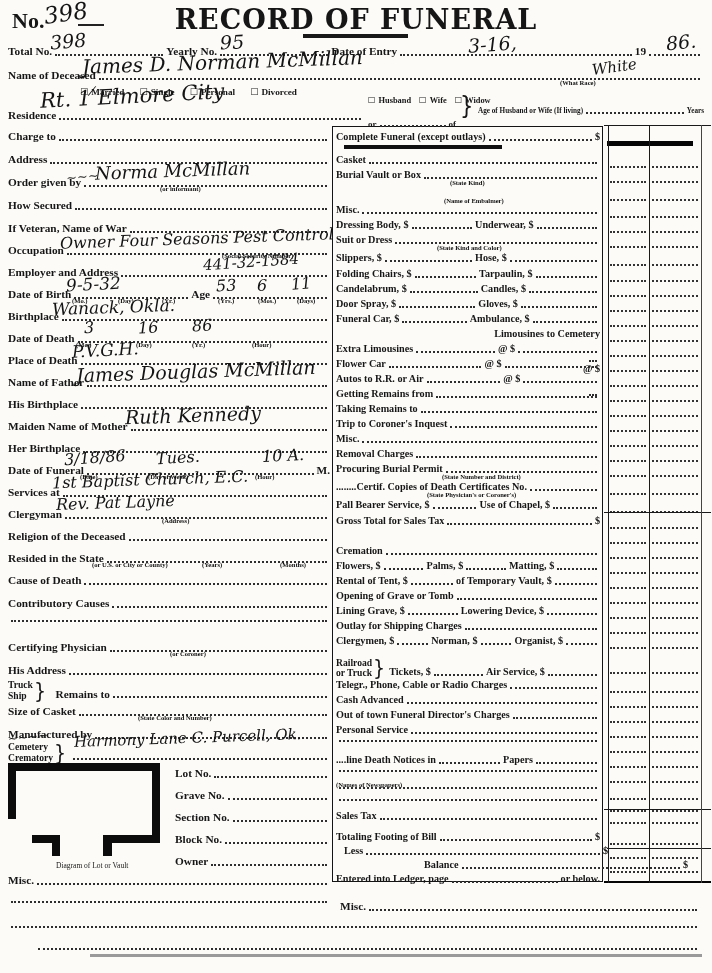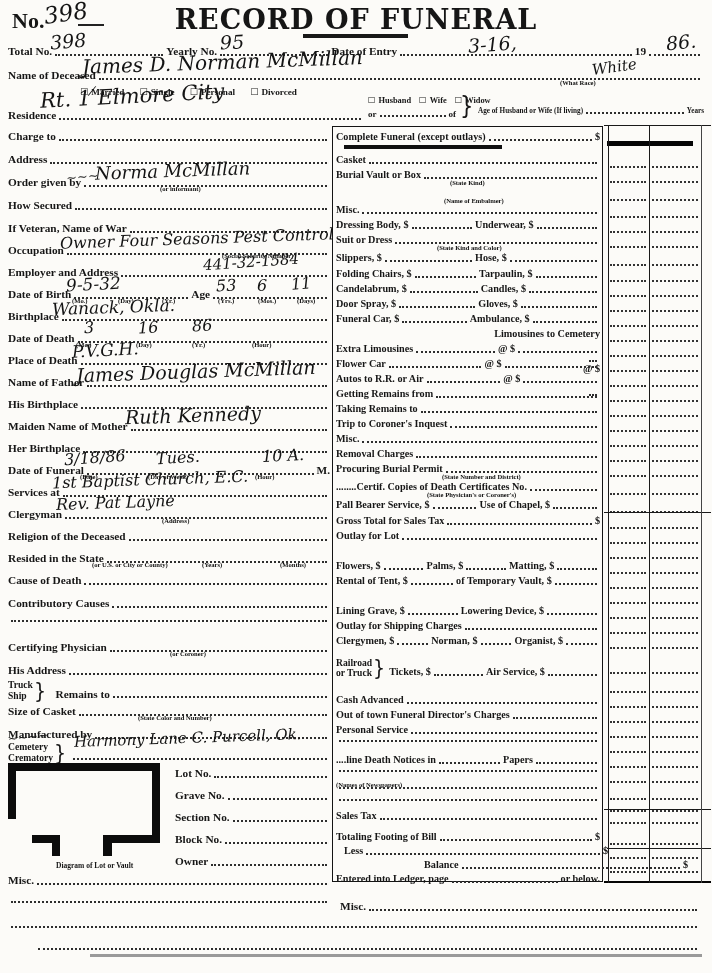--- a/index.html
+++ b/index.html
@@ -22,21 +22,21 @@
   .hline,.vline,.dbar{position:absolute;background:#1a1a1a;z-index:4;}
   .rdots{position:absolute;border-bottom:2px dotted #333;height:0;z-index:3;}
   .charges-box{position:absolute;left:332px;top:126px;width:271px;height:756px;border:1.5px solid #141414;box-sizing:border-box;}
   .stack{display:inline-flex;flex-direction:column;font-size:9.6px;line-height:1.12;margin-bottom:-1px;}
   .brace{font-family:"DejaVu Sans",sans-serif;font-size:19px;font-weight:400;margin:0 4px 0 1px;
          transform:scaleY(1.15);display:inline-block;}
   .cb-row{position:absolute;display:flex;font-weight:600;}
   .cb-item{display:inline-flex;align-items:center;margin-right:15px;}
   .cbox{font-family:"DejaVu Sans",sans-serif;font-weight:400;margin-right:3px;}
   .ul-heavy{position:absolute;background:#101010;z-index:5;}
-  .caption{position:absolute;font-size:7.5px;font-weight:700;padding-left:24px;}
+  .caption{position:absolute;font-size:7.5px;font-weight:400;padding-left:24px;}
 </style>
 </head>
 <body>
 
 <div class="page">
   <div class="no-label">No.</div>
   <div class="title">RECORD OF FUNERAL</div>
   <div class="charges-box"></div>
   <div id="fields-layer">
       <div class="frow" style="top: 46px; left: 8px; width: 695px;">
@@ -395,46 +395,50 @@
       </div>
       <div class="rdots" style="left: 278px; top: 385px; width: 36px;"></div>
       <div class="rdots" style="left: 320px; top: 385px; width: 46px;"></div>
       <div class="frow crow" style="top: 390px; left: 4px; width: 264px;">
         <span class="seg">Gross Total for Sales Tax</span>
         <span class="dots"></span>
         <span class="seg">$</span>
       </div>
       <div class="rdots" style="left: 278px; top: 401px; width: 36px;"></div>
       <div class="rdots" style="left: 320px; top: 401px; width: 46px;"></div>
-      <div class="frow crow" style="top: 405px; left: 4px; width: 264px;">
-        <span class="seg">Outlay for Lot</span>
-        <span class="dots"></span>
-      </div>
       <div class="rdots" style="left: 278px; top: 416px; width: 36px;"></div>
       <div class="rdots" style="left: 320px; top: 416px; width: 46px;"></div>
+      <div class="frow crow" style="top: 420px; left: 4px; width: 264px;">
+        <span class="seg">Cremation</span>
+        <span class="dots"></span>
+      </div>
       <div class="rdots" style="left: 278px; top: 431px; width: 36px;"></div>
       <div class="rdots" style="left: 320px; top: 431px; width: 46px;"></div>
       <div class="frow crow" style="top: 435px; left: 4px; width: 264px;">
         <span class="seg">Flowers, $</span>
         <span class="dots"></span>
         <span class="seg">Palms, $</span>
         <span class="dots"></span>
         <span class="seg">Matting, $</span>
         <span class="dots"></span>
       </div>
       <div class="rdots" style="left: 278px; top: 446px; width: 36px;"></div>
       <div class="rdots" style="left: 320px; top: 446px; width: 46px;"></div>
       <div class="frow crow" style="top: 450px; left: 4px; width: 264px;">
         <span class="seg">Rental of Tent, $</span>
         <span class="dots"></span>
         <span class="seg">of Temporary Vault, $</span>
         <span class="dots"></span>
       </div>
       <div class="rdots" style="left: 278px; top: 461px; width: 36px;"></div>
       <div class="rdots" style="left: 320px; top: 461px; width: 46px;"></div>
+      <div class="frow crow" style="top: 465px; left: 4px; width: 264px;">
+        <span class="seg">Opening of Grave or Tomb</span>
+        <span class="dots"></span>
+      </div>
       <div class="rdots" style="left: 278px; top: 476px; width: 36px;"></div>
       <div class="rdots" style="left: 320px; top: 476px; width: 46px;"></div>
       <div class="frow crow" style="top: 480px; left: 4px; width: 264px;">
         <span class="seg">Lining Grave, $</span>
         <span class="dots"></span>
         <span class="seg">Lowering Device, $</span>
         <span class="dots"></span>
       </div>
       <div class="rdots" style="left: 278px; top: 491px; width: 36px;"></div>
       <div class="rdots" style="left: 320px; top: 491px; width: 46px;"></div>
@@ -460,20 +464,24 @@
           <span>or Truck</span>
         </span>
         <span class="brace">}</span>
         <span class="seg">Tickets, $</span>
         <span class="dots"></span>
         <span class="seg">Air Service, $</span>
         <span class="dots"></span>
       </div>
       <div class="rdots" style="left: 278px; top: 546px; width: 36px;"></div>
       <div class="rdots" style="left: 320px; top: 546px; width: 46px;"></div>
+      <div class="frow crow" style="top: 554px; left: 4px; width: 264px;">
+        <span class="seg">Telegr., Phone, Cable or Radio Charges</span>
+        <span class="dots"></span>
+      </div>
       <div class="rdots" style="left: 278px; top: 565px; width: 36px;"></div>
       <div class="rdots" style="left: 320px; top: 565px; width: 46px;"></div>
       <div class="frow crow" style="top: 569px; left: 4px; width: 264px;">
         <span class="seg">Cash Advanced</span>
         <span class="dots"></span>
       </div>
       <div class="rdots" style="left: 278px; top: 580px; width: 36px;"></div>
       <div class="rdots" style="left: 320px; top: 580px; width: 46px;"></div>
       <div class="frow crow" style="top: 584px; left: 4px; width: 264px;">
         <span class="seg">Out of town Funeral Director's Charges</span>
@@ -638,21 +646,21 @@
         </span>
         <span class="cb-item" style="margin-right: 8px;">
           <span class="cbox">☐</span>
           <span>Wife</span>
         </span>
         <span class="cb-item" style="margin-right: 8px;">
           <span class="cbox">☐</span>
           <span>Widow</span>
         </span>
       </div>
-      <div class="frow" style="left: 368px; top: 110px; width: 88px; font-size: 9px;">
+      <div class="frow" style="left: 368px; top: 120px; width: 88px; font-size: 9px;">
         <span class="seg">or</span>
         <span class="dots"></span>
         <span class="seg">of</span>
       </div>
       <span class="brace" style="position: absolute; left: 459px; top: 94px; font-size: 21px;">}</span>
       <div class="frow" style="left: 478px; top: 108px; width: 226px; font-size: 7.2px;">
         <span class="seg">Age of Husband or Wife (If living)</span>
         <span class="dots"></span>
         <span class="seg">Years</span>
       </div>

